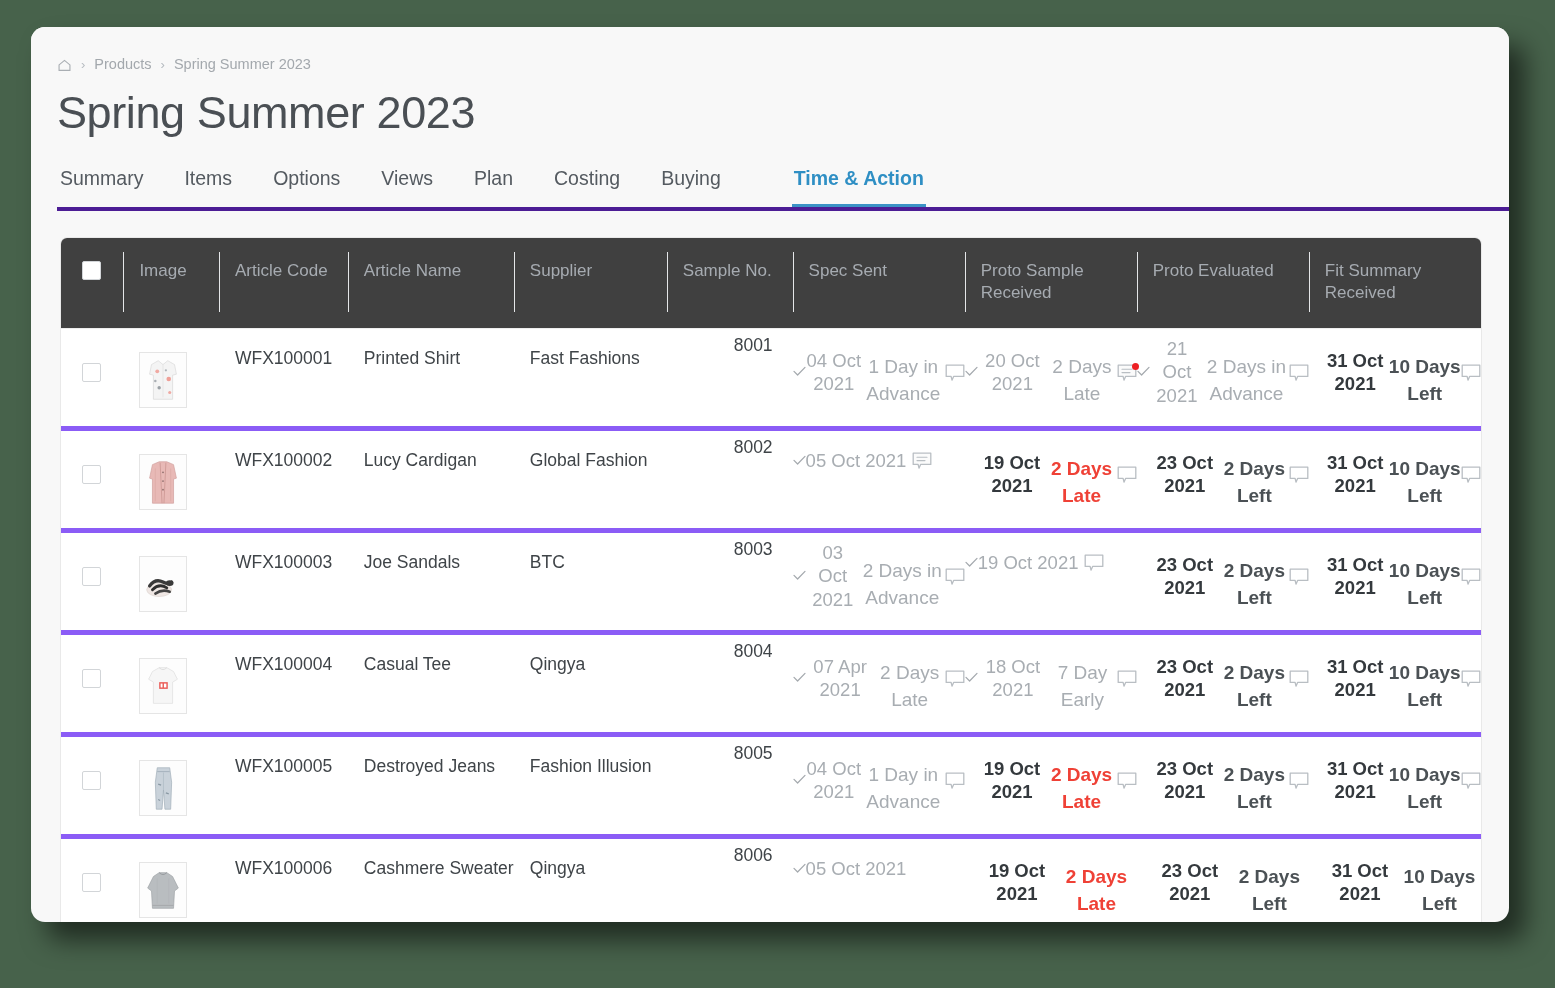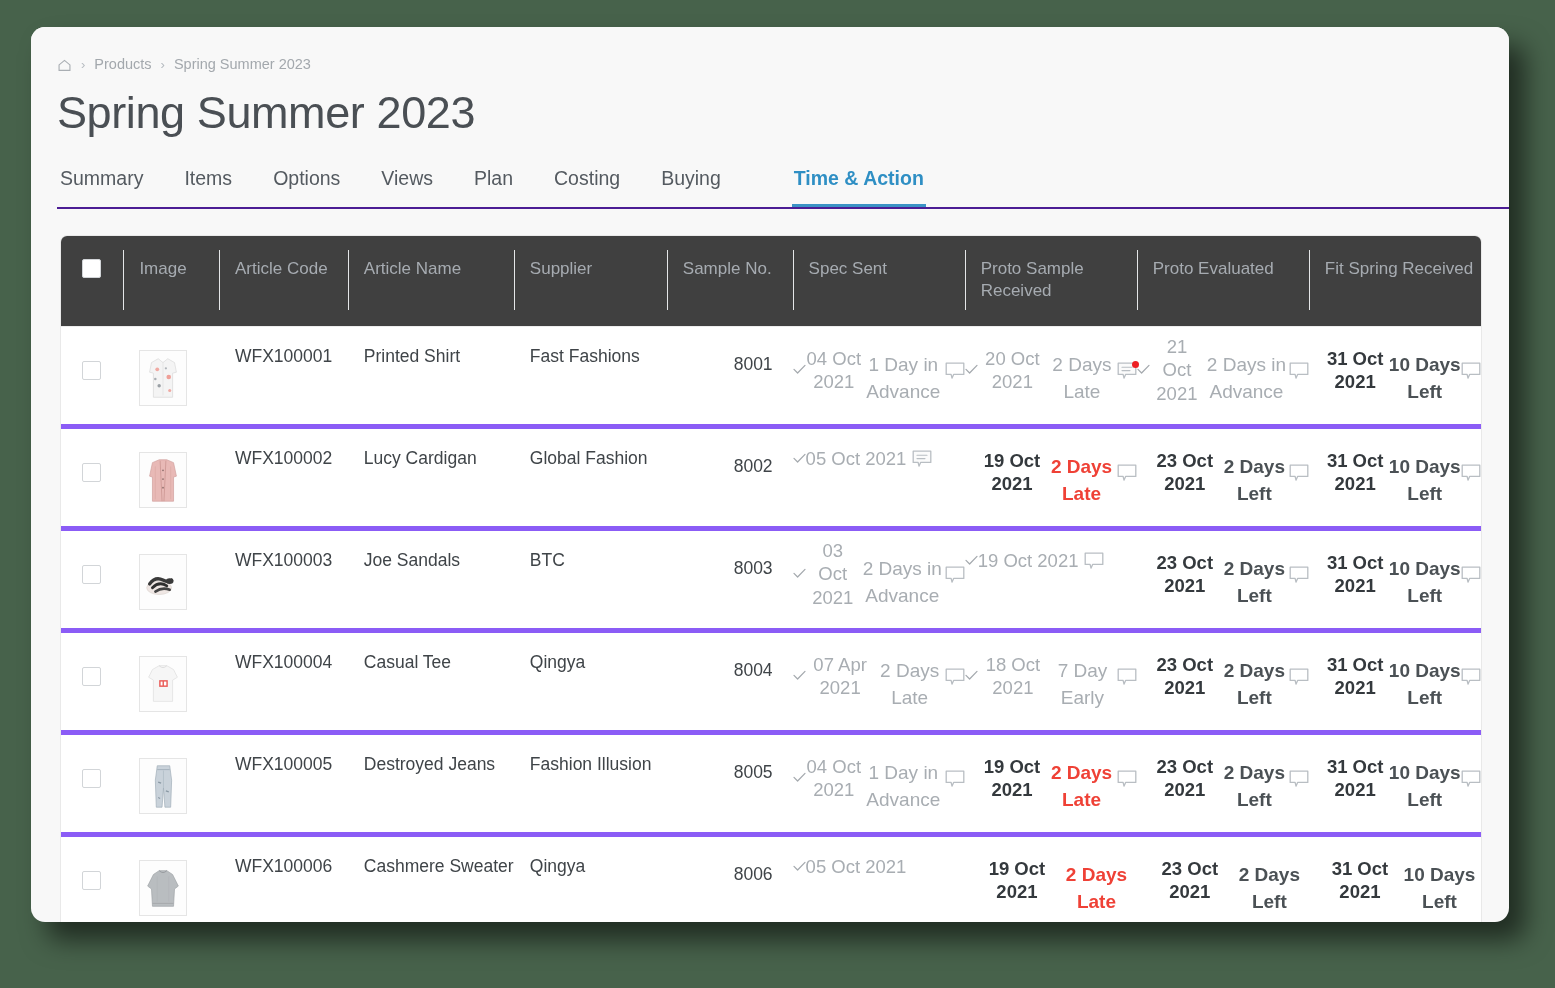--- a/index.html
+++ b/index.html
@@ -55,21 +55,21 @@
     margin-top: 13px;
     line-height: 1.15;
   }
 
   
   .tabs {
     display: flex;
     align-items: flex-end;
     gap: 37px;
     margin-top: 28px;
-    border-bottom: 2px solid #4c1d95;
+    border-bottom: 4px solid #4c1d95;
     padding-left: 1px;
     text-align: right;
   }
   .tab {
     font-size: 19.5px;
     color: #545a60;
     padding: 0 2px 14px 2px;
     cursor: pointer;
     border-bottom: 3px solid transparent;
     white-space: nowrap;
@@ -156,21 +156,21 @@
     border: 1px solid #e5e5e5;
     background: #fff;
     display: block;
     position: relative;
     overflow: hidden;
   }
   .thumb svg { display:block; width: 100%; height: 100%; }
   td.td-img .cell { padding-left: 16px; padding-top: 5px; }
 
   td.td-text { padding-top: 19px; }
-  td.td-sample { padding-top: 27px; }
+  td.td-sample { padding-top: 6px; }
   td.td-sample .cell { text-align: right; padding-right: 20px; padding-left: 0; }
 
   
   td.td-ms { padding: 8px 0 10px 0; text-align: center; }
   .ms { display: flex; flex-direction: row; align-items: center; }
   .ms .check {
     height: 15px;
     line-height: 15px;
     font-size: 15px;
     color: #9ea3a8;
@@ -275,21 +275,21 @@
           <th class="divider">
               <div class="hdr-inner">Spec Sent</div>
             </th>
           <th class="divider">
               <div class="hdr-inner">Proto Sample Received</div>
             </th>
           <th class="divider">
               <div class="hdr-inner">Proto Evaluated</div>
             </th>
           <th class="divider">
-              <div class="hdr-inner">Fit Spring Received</div>
+              <div class="hdr-inner">Fit Summary Received</div>
             </th>
         </tr>
       </thead>
       <tbody id="tbody">
           <tr>
             <td class="td-check">
               <div class="cell"><span class="cbx"></span></div>
             </td>
             <td class="td-img">
               <div class="cell">

